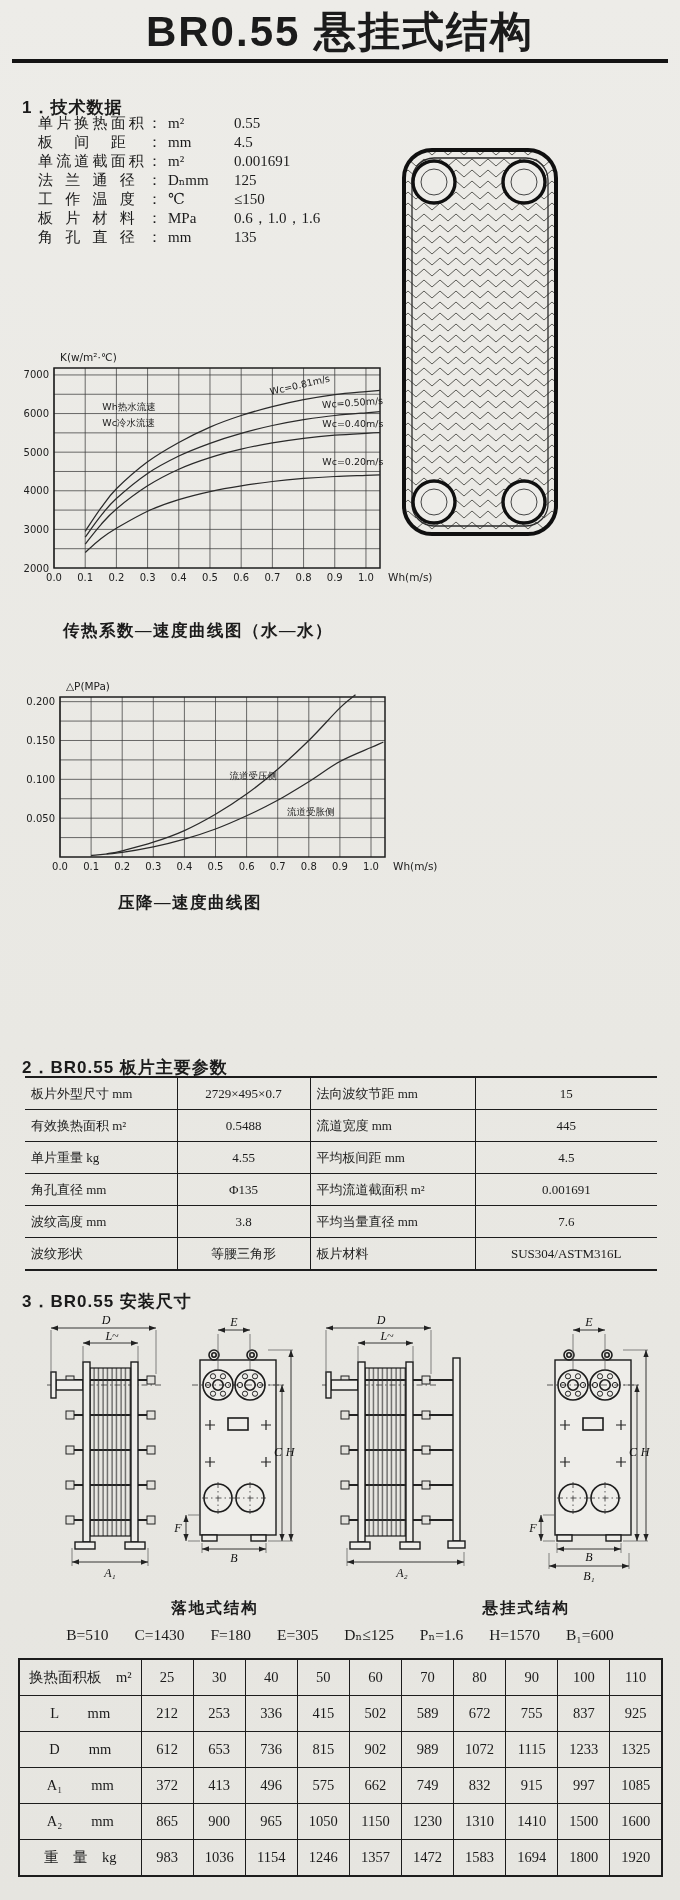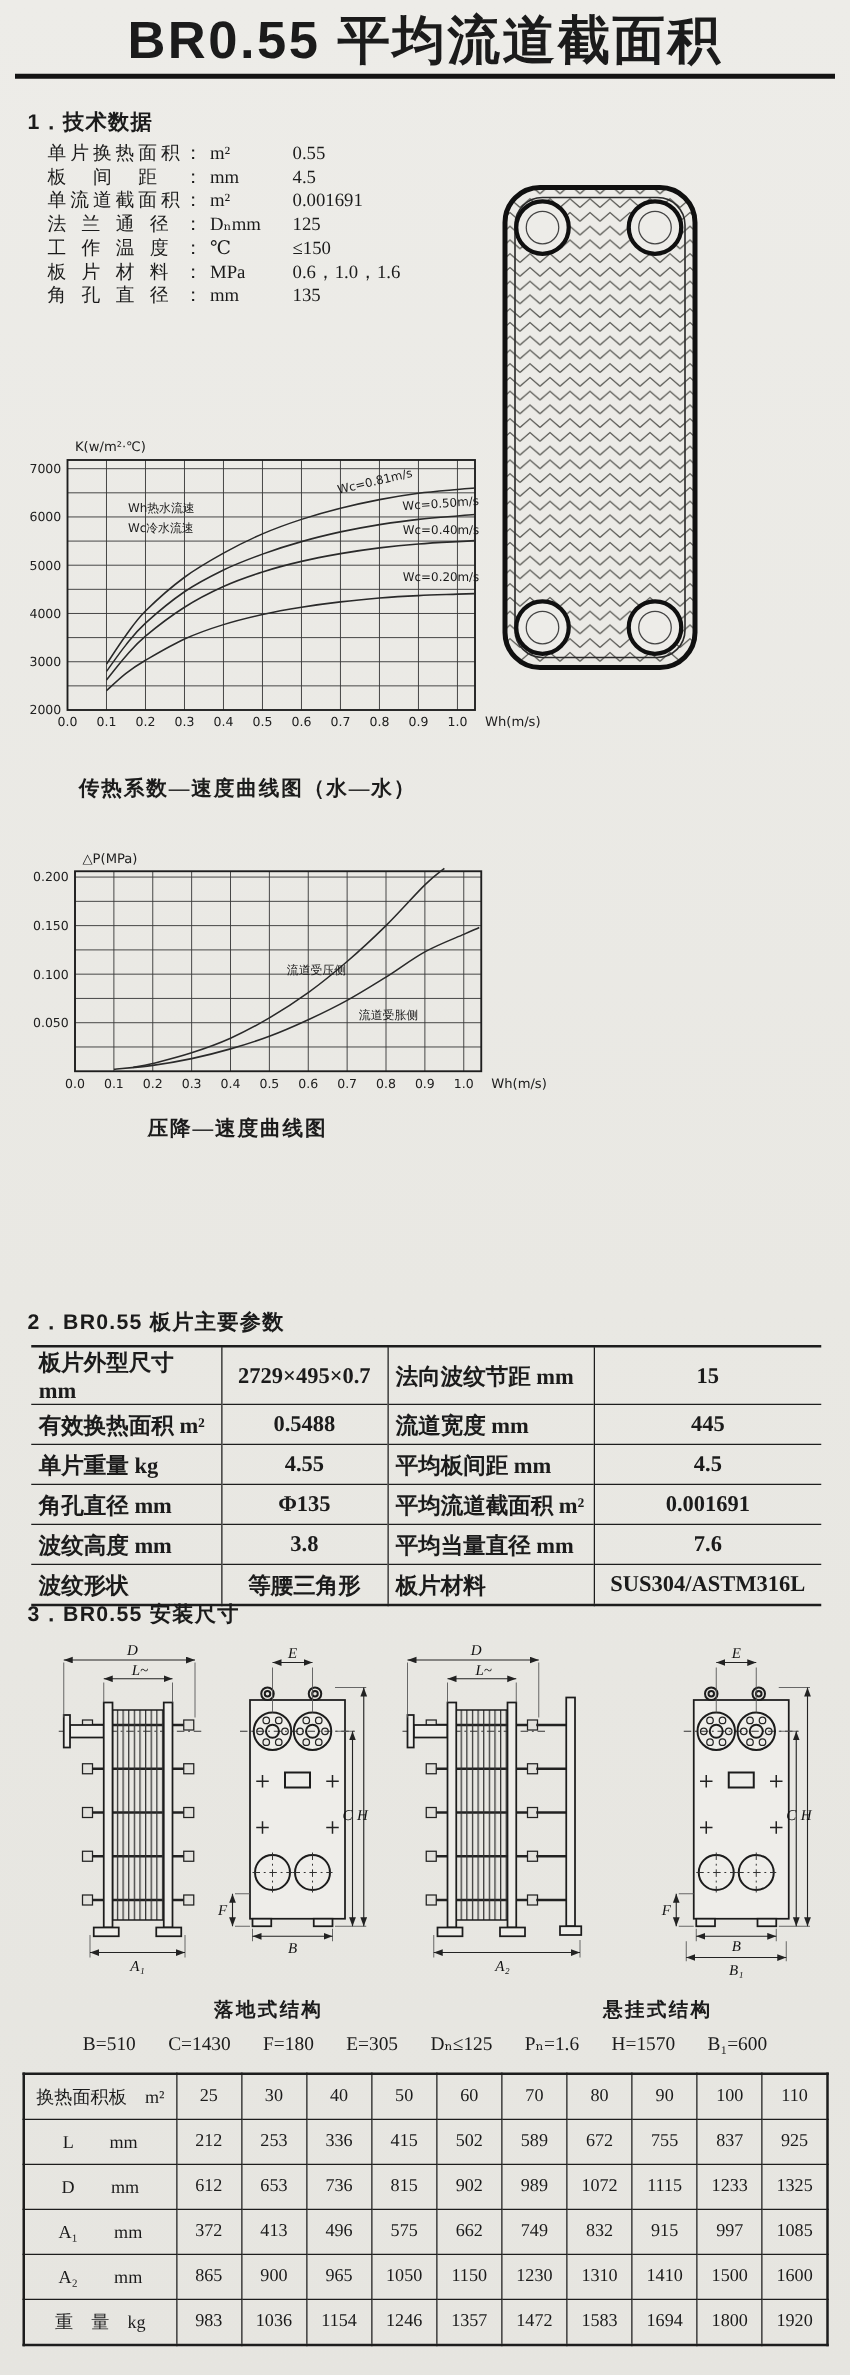--- a/index.html
+++ b/index.html
@@ -7,38 +7,38 @@
   #page{position:relative;width:680px;height:1900px;margin:0 auto;overflow:hidden;
         background:linear-gradient(180deg,#edece8 0%,#e9e8e3 55%,#e6e5e0 100%);}
   .abs{position:absolute;}
   
   .doc-title{left:0;top:4px;width:680px;text-align:center;
     font-family:"Liberation Sans","DejaVu Sans",sans-serif;font-weight:700;
     font-size:42px;letter-spacing:2px;}
   .title-rule{left:12px;top:59px;width:656px;height:4px;background:#141414;}
   
   .sect{font-family:"Liberation Sans","DejaVu Sans",sans-serif;font-weight:700;
-    font-size:17px;letter-spacing:1px;}
+    font-size:17px;letter-spacing:1px;margin-top:10px;}
   
   .spec-row{display:flex;height:19px;line-height:19px;font-size:15px;}
   .spec-label{width:124px;text-align:justify;text-align-last:justify;}
   .spec-unit{width:64px;padding-left:6px;}
   .spec-value{padding-left:2px;}
   
   .tick{font:10px "DejaVu Sans","Liberation Sans",sans-serif;fill:#202020;text-anchor:middle;}
   .yt{text-anchor:end;}
   .axt{font:10.5px "DejaVu Sans","Liberation Sans",sans-serif;fill:#202020;}
   .slabel{font:9.5px "DejaVu Sans","Liberation Sans",sans-serif;fill:#1a1a1a;}
   .grid{stroke:#3c3c3c;stroke-width:0.75;}
   .frame{stroke:#1e1e1e;stroke-width:1.5;fill:none;}
   .curve{stroke:#2a2a2a;stroke-width:1.25;fill:none;}
   .caption{font-weight:700;font-size:16.5px;letter-spacing:1.5px;text-align:center;}
   
   table{border-collapse:collapse;table-layout:fixed;}
-  .t2{width:632px;border-top:2px solid #1d1d1d;border-bottom:2px solid #1d1d1d;font-size:18px;font-weight:bold;}
+  .t2{width:632px;border-top:2px solid #1d1d1d;border-bottom:2px solid #1d1d1d;font-size:13px;}
   .t2 td{border-top:1.4px solid #1d1d1d;height:31px;padding:0 6px;}
   .t2 td.v{border-left:1.3px solid #1d1d1d;border-right:1.3px solid #1d1d1d;text-align:center;}
   .t3{width:645px;border:2px solid #1d1d1d;font-size:14.5px;}
   .t3 td{border:1.4px solid #1d1d1d;height:35px;text-align:center;padding:0 2px;}
   
   .mech{fill:none;stroke:#1c1c1c;stroke-width:1.6;}
   .mechW{fill:#eeede9;stroke:#1c1c1c;stroke-width:1.4;}
   .pack{fill:url(#pv);stroke:#1c1c1c;stroke-width:1.2;}
   .dash{stroke:#333;stroke-width:0.8;stroke-dasharray:6 3 1.5 3;fill:none;}
   .boltg line{stroke:#222;stroke-width:2;}
@@ -49,21 +49,21 @@
   .dimt{font:italic 12px "Liberation Serif","DejaVu Serif",serif;fill:#111;text-anchor:middle;}
   .struct-label{font-size:15.5px;font-weight:700;text-align:center;letter-spacing:2px;}
   .dims-line{font-size:15.5px;text-align:center;}
   .dims-line span{margin:0 11px;}
 </style>
 </head>
 <body>
 
 <div id="page">
 
-  <div class="abs doc-title">BR0.55 平均流道截面积</div>
+  <div class="abs doc-title">BR0.55 悬挂式结构</div>
   <div class="abs title-rule"></div>
 
   <div class="abs sect" style="left:22px;top:86px;">1．技术数据</div>
 
   <div class="abs" style="left:38px;top:114px;width:330px;">
 
       <div class="spec-row">
         <span class="spec-label">单片换热面积：</span>
         <span class="spec-unit">m²</span>
         <span class="spec-value">0.55</span>

